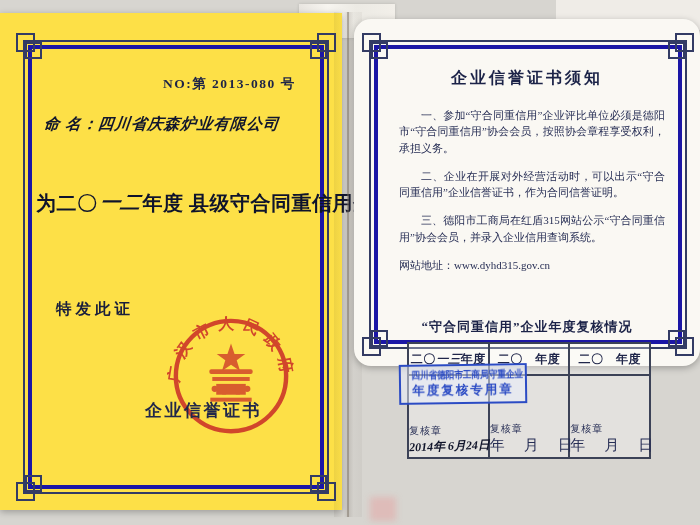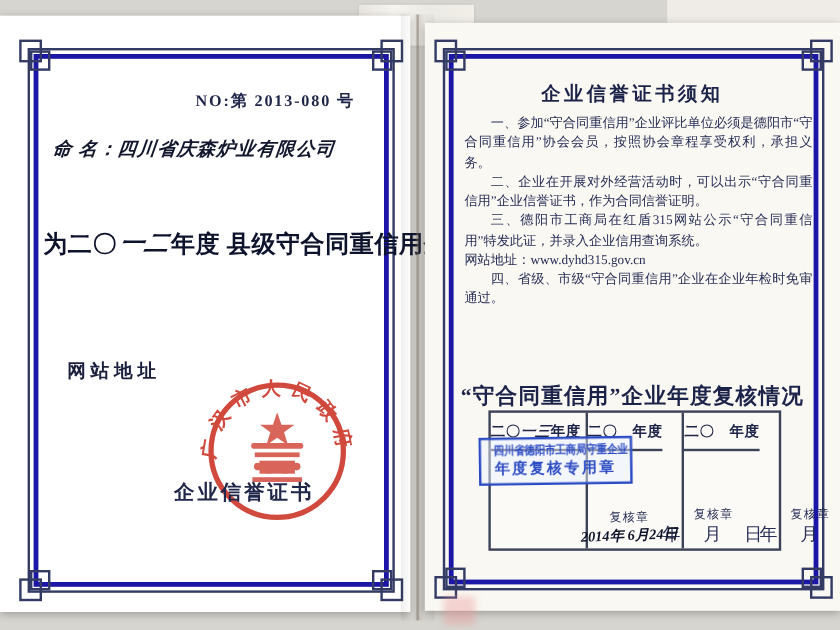--- a/index.html
+++ b/index.html
@@ -6,23 +6,23 @@
   body{
     width:700px;height:525px;position:relative;overflow:hidden;
     background:#d7d5d0;
     font-family:"Liberation Serif","DejaVu Serif",serif;
   }
   .abs{position:absolute;}
   
   .bg-top-right{left:556px;top:0;width:144px;height:30px;background:#efece7;}
   .spine-top{left:299px;top:4px;width:96px;height:34px;background:linear-gradient(90deg,#e8e5e0,#f7f5f0 30%,#eceae4 60%,#f2efe9);box-shadow:0 0 3px rgba(0,0,0,0.15);}
   
-  .page{background:#ffffff;box-shadow:0 2px 7px rgba(0,0,0,0.28);}
+  .page{background:#fde047;box-shadow:0 2px 7px rgba(0,0,0,0.28);}
   .page-left{left:0;top:13px;width:342px;height:497px;}
-  .page-right{left:354px;top:19px;width:346px;height:490px;background:#faf8f3;}
+  .page-right{left:354px;top:19px;width:346px;height:347px;background:#faf8f3;border-radius:17px;}
   
   .frame{position:absolute;border:2px solid #333b64;}
   .page-left .frame{inset:27px 13px 16px 23px;}
   .page-right .frame{inset:21px 13px 17px 15px;}
   .frame::before{content:"";position:absolute;inset:3px;border:4px solid #1b16a6;}
   .corner{position:absolute;width:15px;height:15px;border:2px solid #333b64;}
   .corner::after{content:"";position:absolute;width:13px;height:13px;border:2px solid #333b64;}
   .c-tl{left:-9px;top:-9px;}  .c-tl::after{left:7px;top:7px;}
   .c-tr{right:-9px;top:-9px;} .c-tr::after{right:7px;top:7px;}
   .c-bl{left:-9px;bottom:-9px;} .c-bl::after{left:7px;bottom:7px;}
@@ -37,30 +37,30 @@
   .name-line{left:44px;top:101px;font-size:15.5px;color:#12172d;letter-spacing:1px;white-space:nowrap;}
   .handwriting{font-style:italic;font-weight:bold;display:inline-block;transform:skewX(-6deg);}
   .award-line{left:36px;top:177px;right:14px;text-align:center;font-size:20px;font-weight:bold;color:#0e132c;letter-spacing:0.5px;white-space:nowrap;}
   .hw-year{font-style:italic;font-weight:600;display:inline-block;transform:skewX(-10deg) translateY(-1px);padding:0 2px;}
   .issue-line{left:56px;top:286px;font-size:15.5px;font-weight:bold;letter-spacing:4px;color:#1a1f3c;}
   .seal{left:167px;top:301px;width:128px;height:128px;filter:blur(0.35px);}
   .date-line{left:145px;top:386px;font-size:17px;font-weight:bold;letter-spacing:2.5px;color:#21274a;z-index:3;}
   
   .notice-title{left:0;right:0;top:49px;text-align:center;font-size:16px;font-weight:bold;letter-spacing:3px;color:#1c2348;}
   .notice-body{left:33px;right:23px;top:76px;font-size:11px;line-height:1.48;color:#272e55;text-align:justify;}
-  .notice-body p{margin:0;text-indent:2em;}
+  .notice-body p{margin:12px;text-indent:2em;}
   .notice-body p.no-indent{text-indent:0;}
-  .review-title{left:0;right:0;top:299px;text-align:center;font-size:18px;font-weight:bold;color:#1c2348;letter-spacing:1px;}
+  .review-title{left:0;right:0;top:299px;text-align:center;font-size:13px;font-weight:bold;color:#1c2348;letter-spacing:1px;}
   .review-table{left:53px;top:323px;width:240px;height:113px;border:2px solid #3c4257;display:flex;background:rgba(255,255,255,0.3);}
-  .rt-col{flex:1;border-right:2px solid #3c4257;display:flex;flex-direction:row;min-width:0;}
+  .rt-col{flex:1;border-right:2px solid #3c4257;display:flex;flex-direction:column;min-width:0;}
   .rt-col:last-child{border-right:none;}
   .rt-head{height:30px;border-bottom:2px solid #3c4257;display:flex;align-items:center;justify-content:center;font-size:12px;font-weight:bold;letter-spacing:0.5px;color:#20264a;white-space:nowrap;}
   .hw-mid{font-style:italic;font-weight:600;display:inline-block;transform:skewX(-10deg);}
   .rt-body{flex:1;display:flex;flex-direction:column;justify-content:flex-end;padding-bottom:2px;}
-  .review-label{text-align:center;font-size:10px;color:#272e55;letter-spacing:1px;}
+  .review-label{font-size:10px;color:#272e55;letter-spacing:1px;}
   .date-row{text-align:center;font-size:15px;letter-spacing:2px;color:#272e55;white-space:nowrap;}
   .date-row.hw-date{font-size:12px;font-style:italic;font-weight:bold;letter-spacing:0;transform:rotate(-2deg);color:#10142a;}
   .blue-stamp{left:45px;top:345px;width:120px;border:2.5px solid #2b4bc4;color:#2b4bc4;background:rgba(235,241,255,0.5);
     text-align:center;padding:2px 2px 3px;transform:rotate(-0.8deg);filter:blur(0.3px);z-index:4;}
   .stamp-l1{font-size:10px;font-weight:bold;white-space:nowrap;transform:scaleX(0.86);letter-spacing:0;}
   .stamp-l2{font-size:12.5px;font-weight:bold;letter-spacing:2px;}
 </style>
 </head>
 <body>
 
@@ -74,21 +74,21 @@
     <i class="corner c-bl"></i>
     <i class="corner c-br"></i>
   </div>
   <div class="abs cert-no">NO:第 2013-080 号</div>
   <div class="abs name-line">
     <span class="handwriting">命 名：</span><span class="handwriting">四川省庆森炉业有限公司</span>
   </div>
   <div class="abs award-line">
     <span>为二〇</span><span class="hw-year">一二</span><span>年度 县级守合同重信用企业</span>
   </div>
-  <div class="abs issue-line">网站地址</div>
+  <div class="abs issue-line">特发此证</div>
   <svg class="abs seal" viewBox="0 0 130 130">
     <g opacity="0.9">
       <circle cx="65" cy="63" r="56" fill="none" stroke="#cc3629" stroke-width="4.5"></circle>
       <path id="sealArc" d="M 20 93 A 52 52 0 1 1 110 93" fill="none"></path>
       <text font-size="16" font-weight="bold" fill="#cc3629" letter-spacing="8">
         <textPath href="#sealArc" startOffset="24">广汉市人民政府</textPath>
       </text>
       <g fill="#cc3629" opacity="0.85">
         <polygon points="65,30 68.6,40.5 79.5,40.5 70.8,47 74.2,58 65,51.5 55.8,58 59.2,47 50.5,40.5 61.4,40.5"></polygon>
         <rect x="43" y="56" width="44" height="5" rx="2"></rect>
@@ -112,23 +112,22 @@
   <div class="frame">
     <i class="corner c-tl"></i>
     <i class="corner c-tr"></i>
     <i class="corner c-bl"></i>
     <i class="corner c-br"></i>
   </div>
   <div class="abs notice-title">企业信誉证书须知</div>
   <div class="abs notice-body">
     <p>一、参加“守合同重信用”企业评比单位必须是德阳市“守合同重信用”协会会员，按照协会章程享受权利，承担义务。</p>
     <p>二、企业在开展对外经营活动时，可以出示“守合同重信用”企业信誉证书，作为合同信誉证明。</p>
-    <p>三、德阳市工商局在红盾315网站公示“守合同重信用”特发此证，并录入企业信用查询系统。</p>
+    <p>三、德阳市工商局在红盾315网站公示“守合同重信用”协会会员，并录入企业信用查询系统。</p>
     <p class="no-indent">网站地址：www.dyhd315.gov.cn</p>
-    <p>四、省级、市级“守合同重信用”企业在企业年检时免审通过。</p>
   </div>
   <div class="abs review-title">“守合同重信用”企业年度复核情况</div>
   <div class="abs review-table">
     <div class="rt-col">
       <div class="rt-head">
         <span>二〇</span>
           <span class="hw-mid">一三</span>
           <span>年度</span>
       </div>
       <div class="rt-body">

